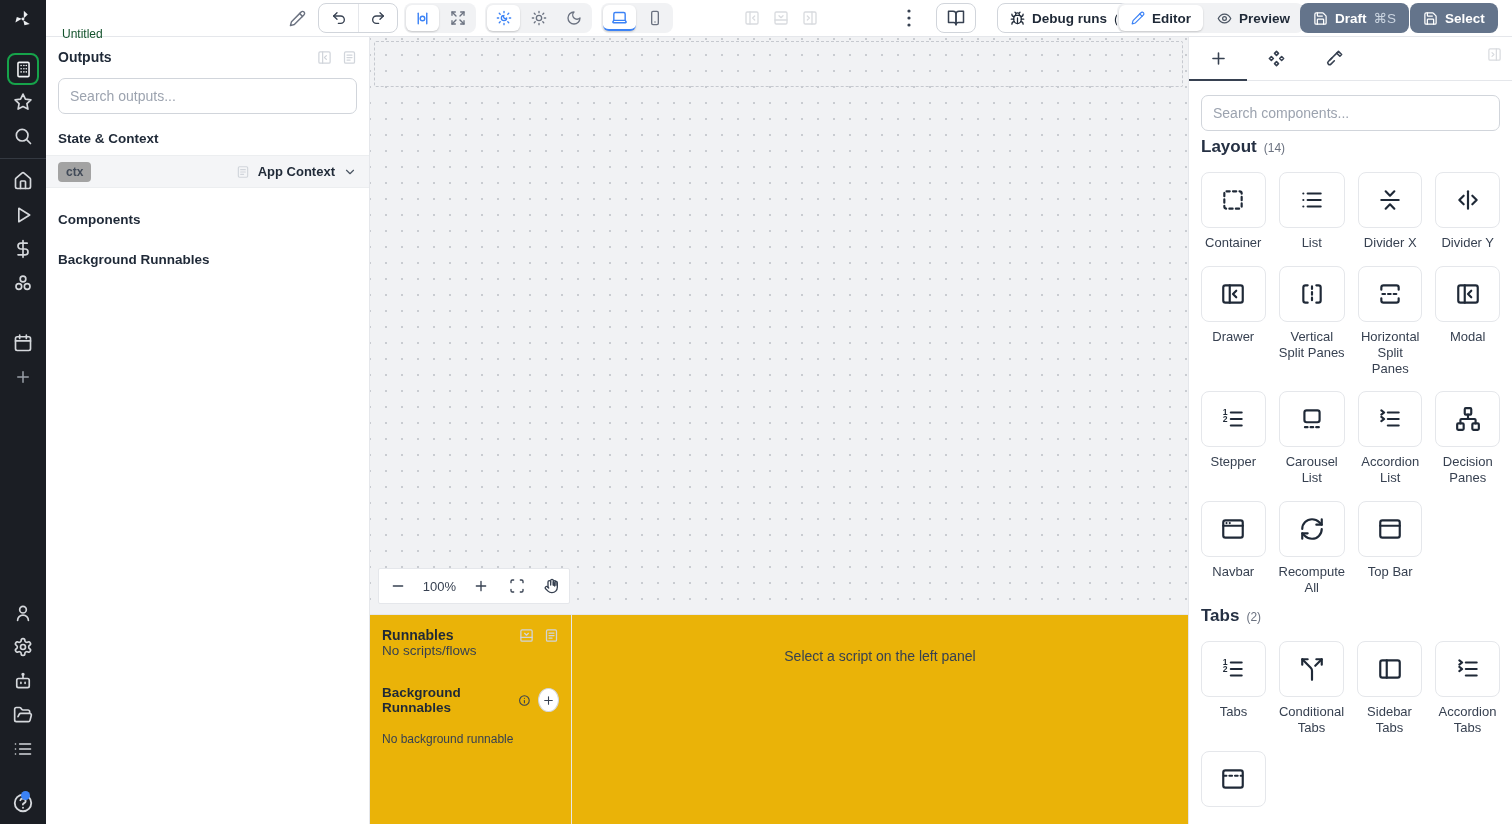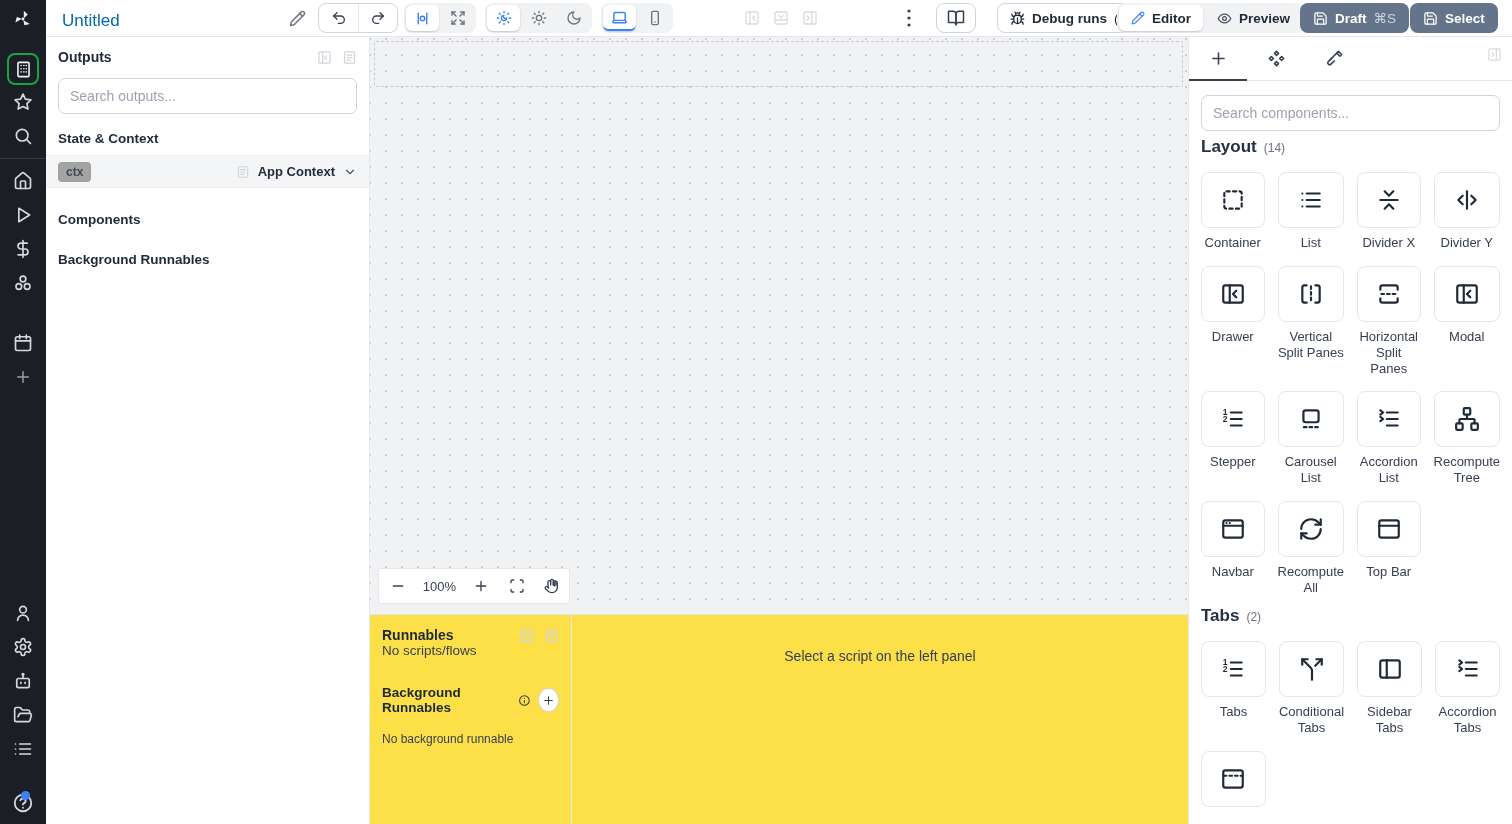--- a/index.html
+++ b/index.html
@@ -21,21 +21,21 @@
   .rail-div { width:46px; height:1px; background:#343941; margin:5px 0; }
   .rail-gap { height:26px; }
   .rail-bottom { margin-top:auto; display:flex; flex-direction:column; align-items:center; }
   .help-wrap { position:relative; margin:26px 0 10px; }
   .help-dot { position:absolute; right:4px; top:-1px; width:9px; height:9px; border-radius:50%; background:#3b82f6; }
 
   
   .topbar { position:absolute; left:46px; top:0; width:1466px; height:37px; background:#fff;
     border-bottom:1px solid #e5e7eb; z-index:20; }
   .topbar > * { position:absolute; }
-  .tb-title { left:16px; top:3px; line-height:36px; font-size:17px; font-weight:500; color:#0369a1; }
+  .tb-title { left:16px; top:16px; line-height:36px; font-size:12px; font-weight:500; color:#14532d; }
   .ib { display:flex; align-items:center; justify-content:center; cursor:pointer; background:none; border:none; color:#374151; }
   .tb-pencil { left:238px; top:6px; width:26px; height:24px; color:#6b7280; }
   .grp-border { left:272px; top:3px; height:30px; display:flex; border:1px solid #d1d5db; border-radius:8px; overflow:hidden; background:#fff; }
   .grp-border .ib { width:39px; height:28px; }
   .grp-border .ib + .ib { border-left:1px solid #e5e7eb; }
   .seg { top:3px; height:30px; display:flex; align-items:center; gap:2px; background:#f1f2f4; border-radius:8px; padding:2px; }
   .seg .ib { width:33px; height:26px; border-radius:6px; color:#6b7280; }
   .seg .ib.on { background:#fff; box-shadow:0 1px 2px rgba(0,0,0,.18); color:#3b82f6; }
   .seg-align { left:358px; }
   .seg-theme { left:439px; }
@@ -84,21 +84,21 @@
   
   .canvas { position:absolute; left:370px; top:37px; width:818px; height:577px; background:#f1f2f4;
     background-image:radial-gradient(#c9ccd1 1px, rgba(0,0,0,0) 1.3px); background-size:16px 16px; background-position:8px 10px; }
   .dropzone { position:absolute; left:4px; top:4px; right:5px; height:46px; border:1px dashed #c6c9cf; border-radius:2px; }
   .zoombar { position:absolute; left:8px; bottom:10px; width:192px; height:36px; background:#fff;
     border:1px solid #e5e7eb; border-radius:2px; display:flex; align-items:center; }
   .zoombar .ib { width:38px; height:34px; color:#374151; }
   .zoom-level { width:46px; text-align:center; font-size:13px; color:#374151; }
 
   
-  .bottom { position:absolute; left:370px; top:614px; width:818px; bottom:0; background:#fde047; border-top:1px solid #e5e7eb; display:flex; }
+  .bottom { position:absolute; left:370px; top:614px; width:818px; bottom:0; background:#eab308; border-top:1px solid #e5e7eb; display:flex; }
   .runnables { width:202px; border-right:1px solid #e5e7eb; padding:12px; }
   .empty-txt { margin-top:0; font-size:13.5px; color:#374151; }
   .bg-run-head { margin-top:27px; display:flex; align-items:center; gap:7px; }
   .bg-run-title { font-size:13.5px; font-weight:700; color:#1f2937; }
   .info-ic { color:#374151; }
   .plus-circle { width:24px; height:24px; border:1px solid #d1d5db; border-radius:50%; background:#fff;
     display:flex; align-items:center; justify-content:center; color:#374151; cursor:pointer; }
   .bg-empty { margin-top:17px; font-size:12px; color:#374151; }
   .script-hint-zone { flex:1; display:flex; justify-content:center; padding-top:33px; }
   .script-hint { font-size:14px; color:#374151; }
@@ -687,21 +687,21 @@
         <div class="cell">
             <div class="card">
           <svg class="ic" width="26" height="26" viewBox="0 0 24 24" stroke-width="1.8">
             <rect x="9" y="2" width="6" height="6" rx="1"></rect>
                 <rect x="2" y="16" width="6" height="6" rx="1"></rect>
                 <rect x="16" y="16" width="6" height="6" rx="1"></rect>
             <path d="M5 16v-3a1 1 0 0 1 1-1h12a1 1 0 0 1 1 1v3"></path>
                 <path d="M12 8v4"></path>
               </svg>
         </div>
-            <div class="clabel">Recompute Tree</div>
+            <div class="clabel">Decision Panes</div>
           </div>
 
         <div class="cell">
             <div class="card">
           <svg class="ic" width="26" height="26" viewBox="0 0 24 24" stroke-width="1.8">
             <rect x="3" y="4" width="18" height="16" rx="2"></rect>
                 <path d="M3 9h18"></path>
                 <path d="M6 6.5h.01M9 6.5h.01"></path>
               </svg>
         </div>

